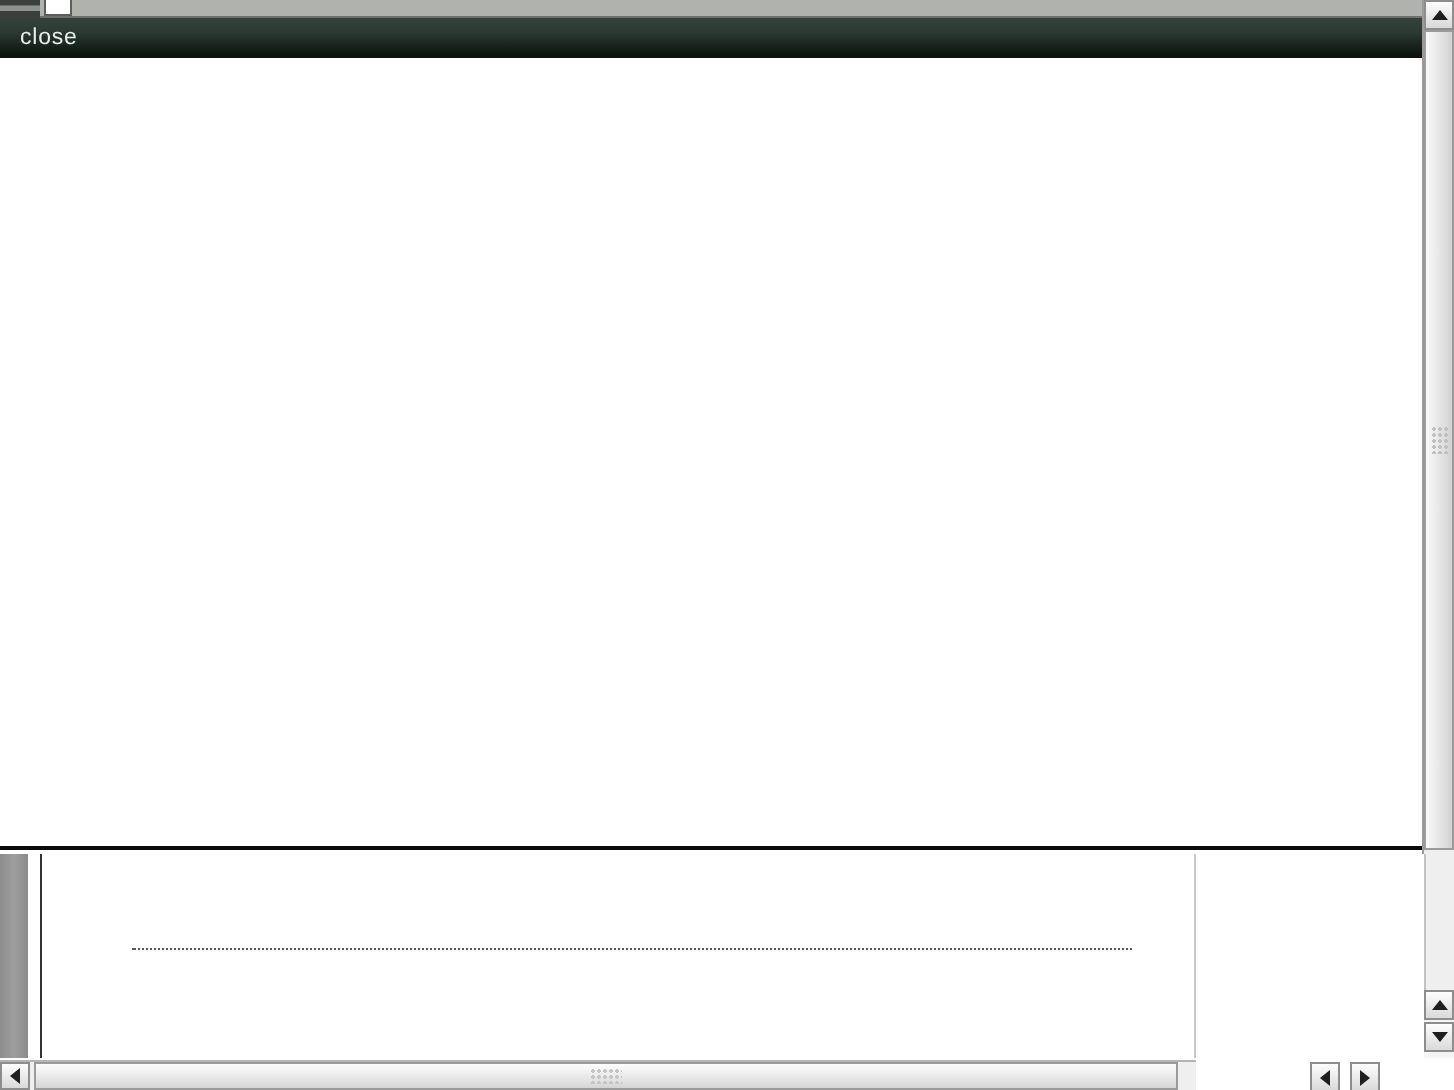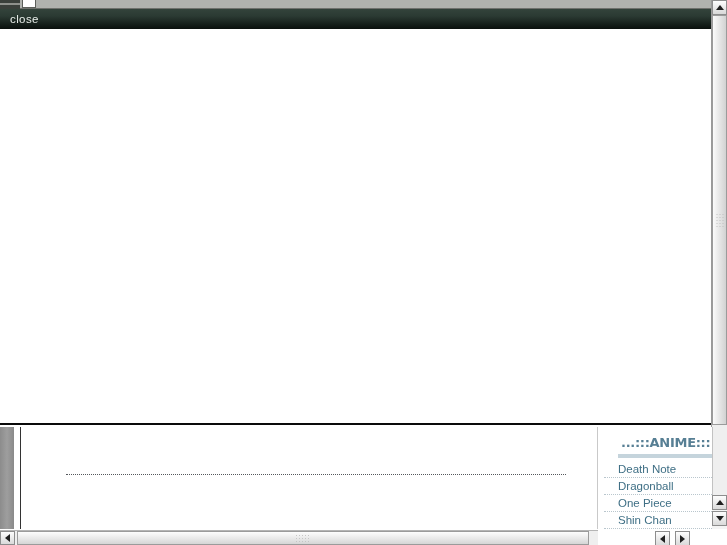--- a/index.html
+++ b/index.html
@@ -333,38 +333,20 @@
 </div>
 
 <div id="lower-region">
 
   <div id="lower-left-gutter"></div>
 
   <div id="lower-doc-pane">
     <div id="dotted-rule"></div>
   </div>
 
-  <div id="anime-widget">
-    <div id="anime-title">...:::ANIME:::</div>
-    <div id="anime-divider"></div>
-    <ul id="anime-list">
-      <li>
-        <a href="#">Death Note</a>
-      </li>
-      <li>
-        <a href="#">Dragonball</a>
-      </li>
-      <li>
-        <a href="#">One Piece</a>
-      </li>
-      <li>
-        <a href="#">Shin Chan</a>
-      </li>
-    </ul>
-  </div>
 
   <div id="anime-vscrollbar">
     <div id="anime-vscroll-track"></div>
     <div id="anime-vscroll-up" class="scroll-btn">
       <span class="arrow arrow-up"></span>
     </div>
     <div id="anime-vscroll-down" class="scroll-btn">
       <span class="arrow arrow-down"></span>
     </div>
   </div>

